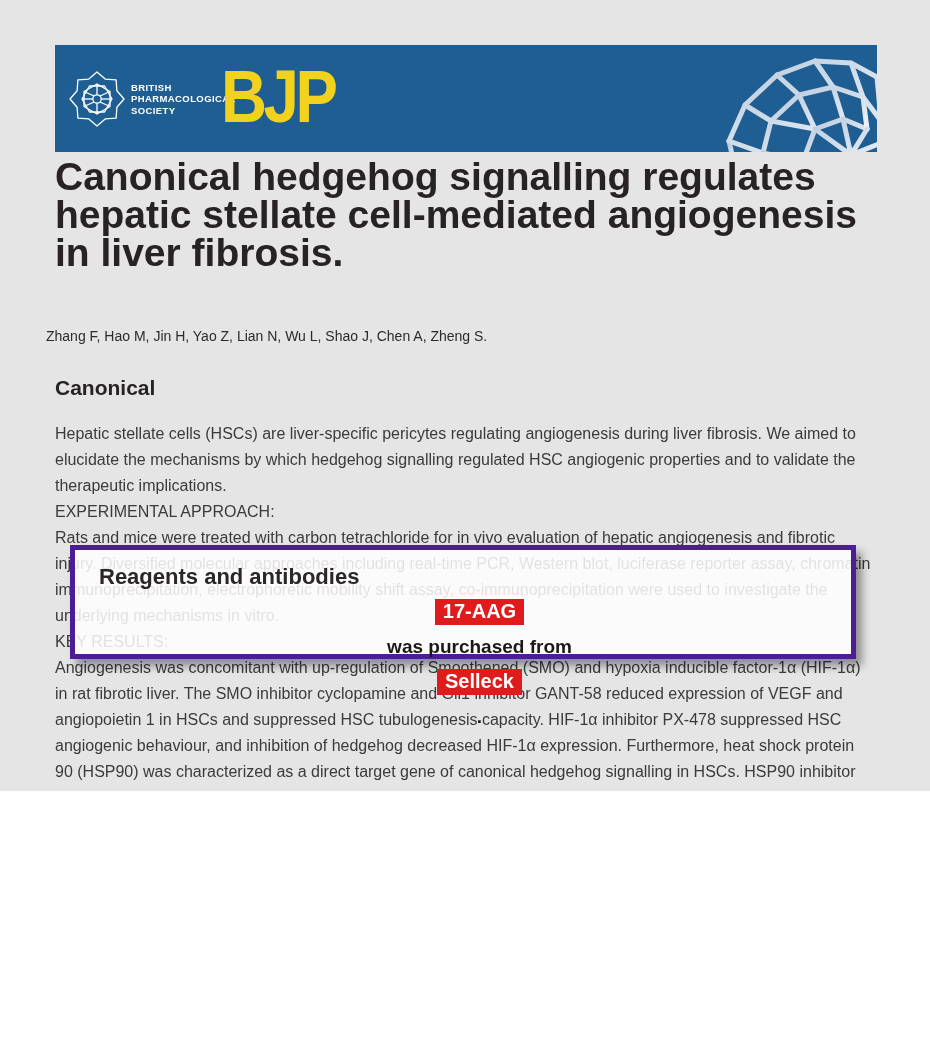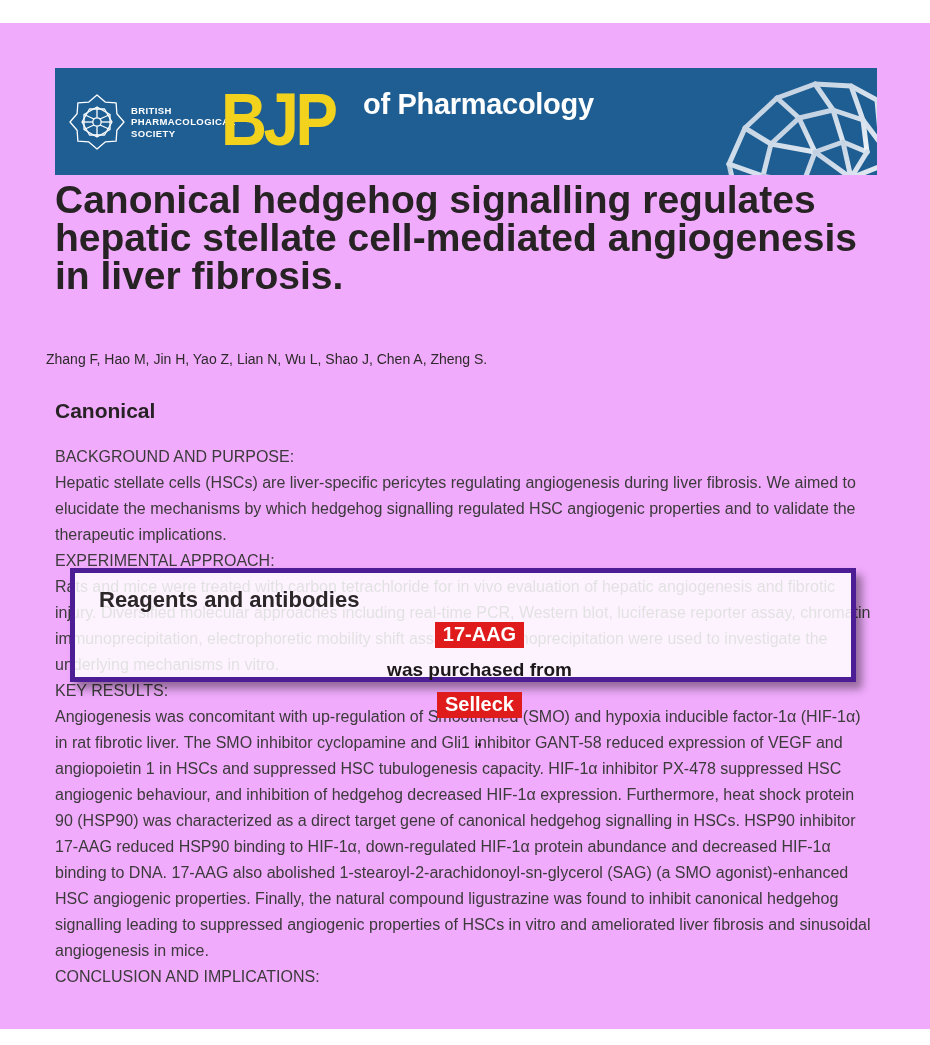--- a/index.html
+++ b/index.html
@@ -1,20 +1,19 @@
 <!DOCTYPE html>
 <html><head>
 <meta charset="utf-8">
 <style>
   html,body { margin:0; padding:0; background:#ffffff; }
   .page {
-    position:relative; width:930px; height:1006px; background:#f0abfc;
+    position:relative; width:930px; height:791px; background:#e5e5e5;
     font-family:"Liberation Sans","DejaVu Sans",sans-serif; color:#2e2a2b;
     overflow:hidden;
-    margin-top:23px;
   }
 
   
   .banner {
     position:absolute; left:55px; top:45px; width:822px; height:107px;
     background:#1f5e93; overflow:hidden;
   }
   .bps-logo { position:absolute; left:13px; top:50%; transform:translateY(-50%); }
   .bps-name {
     position:absolute; left:76px; top:50%; transform:translateY(-50%);
@@ -102,21 +101,20 @@
 
     <div class="bps-name">
       <div>BRITISH</div>
       <div>PHARMACOLOGICAL</div>
       <div>SOCIETY</div>
     </div>
 
     <div class="bjp">BJP</div>
 
     <div class="jname">
-      <div>of Pharmacology</div>
     </div>
 
     <svg class="poly" width="170" height="135" viewBox="0 0 170 135">
       <defs>
         <linearGradient id="pg" x1="0" y1="0" x2="1" y2="1">
           <stop offset="0" stop-color="#bfcfe1"></stop>
           <stop offset="1" stop-color="#fafcfe"></stop>
         </linearGradient>
       </defs>
       <g fill="none" stroke="url(#pg)" stroke-width="5" stroke-linejoin="round" stroke-linecap="round" opacity="0.95">
@@ -134,21 +132,20 @@
 
   <h1 class="title">Canonical hedgehog signalling regulates hepatic stellate cell-mediated angiogenesis in liver fibrosis.</h1>
 
   <p class="authors">Zhang F, Hao M, Jin H, Yao Z, Lian N, Wu L, Shao J, Chen A, Zheng S.</p>
 
   <h2 class="abstract-h">Canonical</h2>
 
   <div class="abstract-body">
 
     <div class="sec">
-      <div class="sec-label">BACKGROUND AND PURPOSE:</div>
       <div class="sec-text">Hepatic stellate cells (HSCs) are liver-specific pericytes regulating angiogenesis during liver fibrosis. We aimed to elucidate the mechanisms by which hedgehog signalling regulated HSC angiogenic properties and to validate the therapeutic implications.</div>
     </div>
 
     <div class="sec">
       <div class="sec-label">EXPERIMENTAL APPROACH:</div>
       <div class="sec-text">Rats and mice were treated with carbon tetrachloride for in vivo evaluation of hepatic angiogenesis and fibrotic injury. Diversified molecular approaches including real-time PCR, Western blot, luciferase reporter assay, chromatin immunoprecipitation, electrophoretic mobility shift assay, co-immunoprecipitation were used to investigate the underlying mechanisms in vitro.</div>
     </div>
 
     <div class="sec">
       <div class="sec-label">KEY RESULTS:</div>

